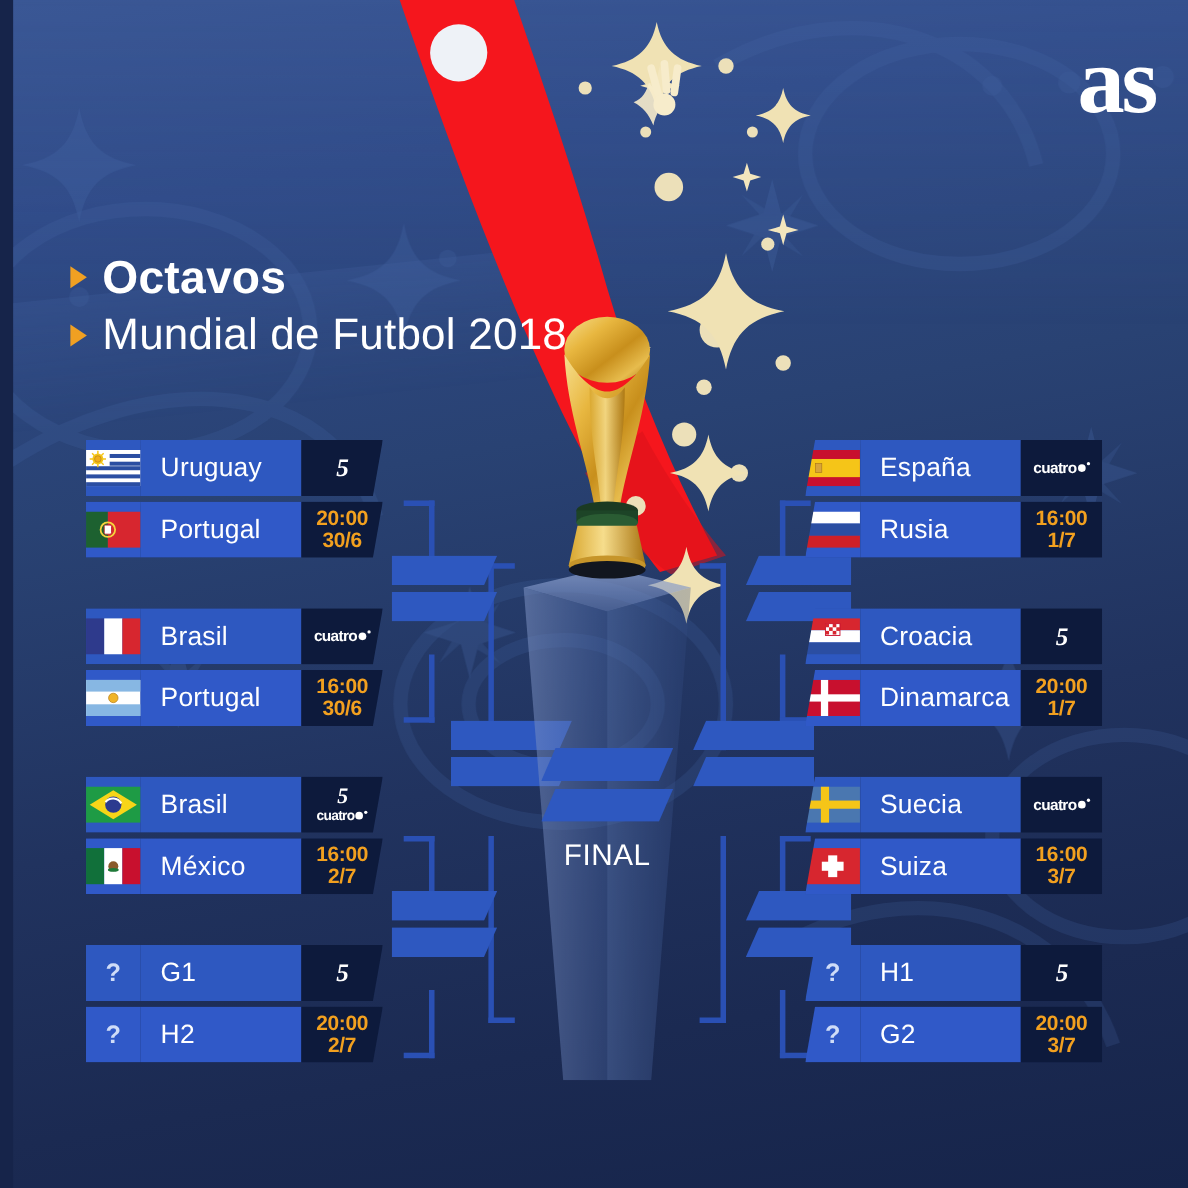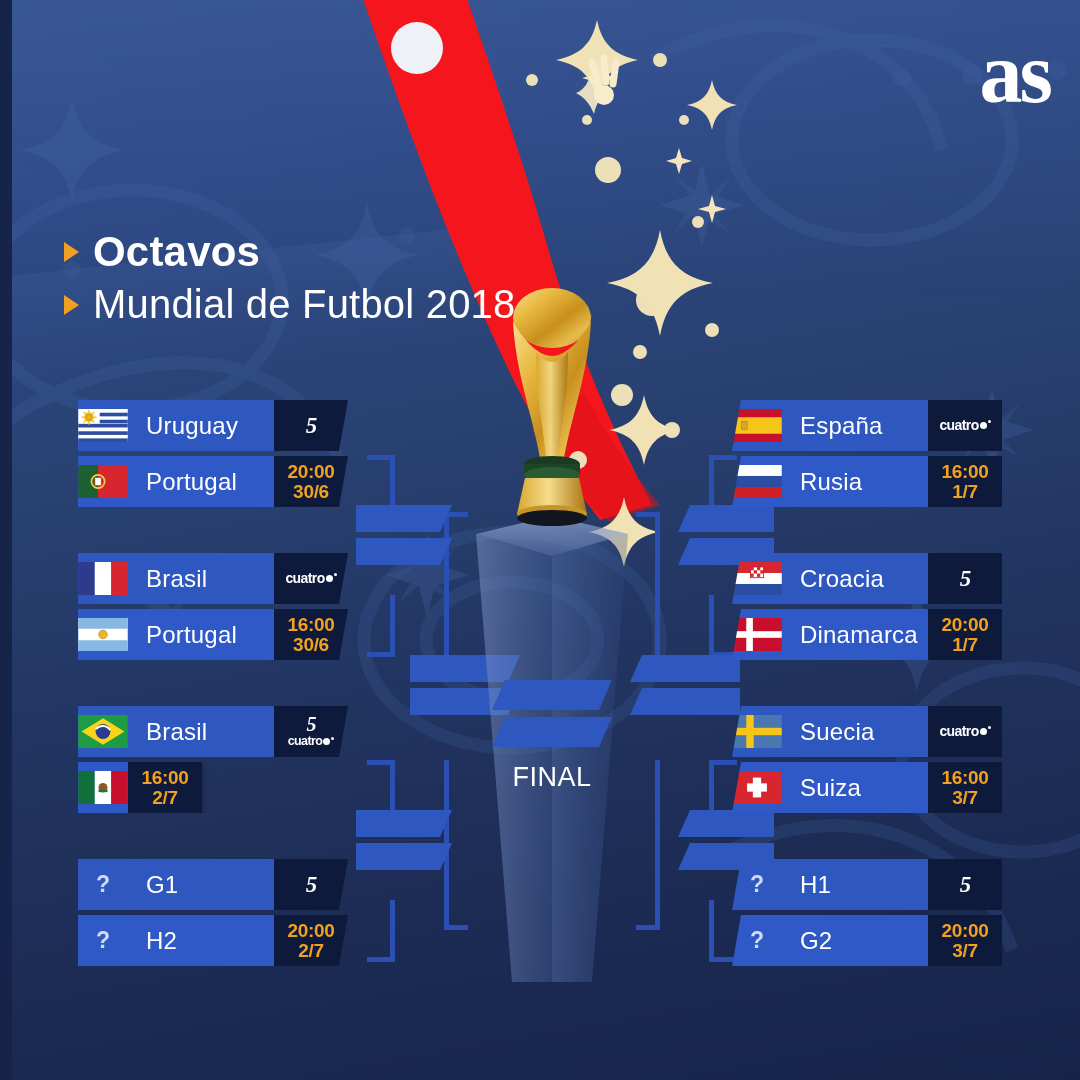--- a/index.html
+++ b/index.html
@@ -396,20 +396,21 @@
        <div class="slot alt">
           <div class="flagwrap">
             <svg class="flag" viewBox="0 0 60 40">
               <rect width="20" height="40" fill="#11703a"></rect>
     <rect x="20" width="20" height="40" fill="#fff"></rect>
               <rect x="40" width="20" height="40" fill="#c8102e"></rect>
     <circle cx="30" cy="20" r="5.5" fill="#8a5a2b"></circle>
               <ellipse cx="30" cy="24" rx="6" ry="2" fill="#1f7a3a"></ellipse>
             </svg>
           </div>
+          <div class="namebox">México</div>
           <div class="time">
          <span>16:00</span>
          <span>2/7</span>
        </div>
         </div>
      </div>
       <div class="match">
        <div class="slot">
           <div class="flagwrap">
         <span class="qmark">?</span>

